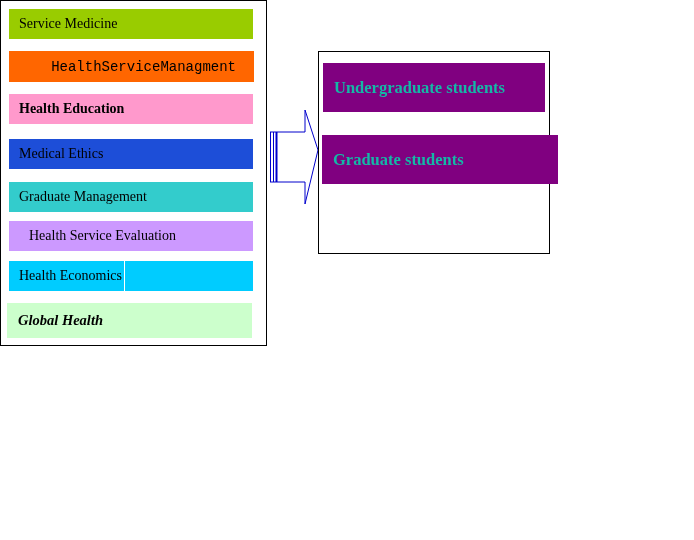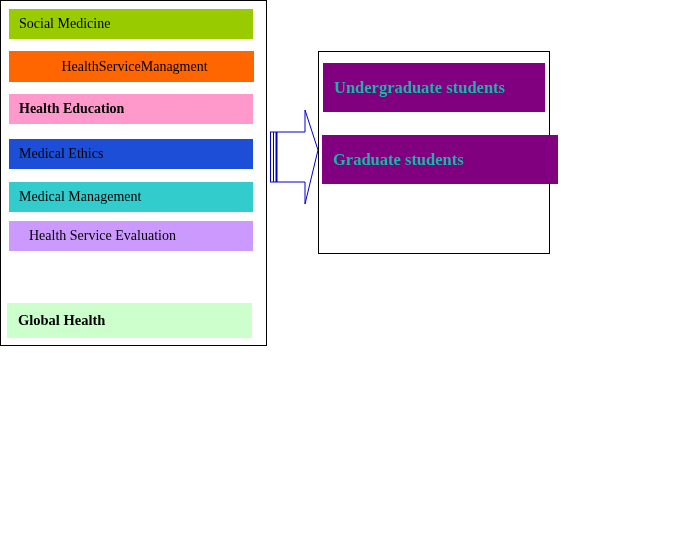--- a/index.html
+++ b/index.html
@@ -3,50 +3,54 @@
   <meta charset="utf-8">
   <style>
     html, body { margin:0; padding:0; background:#ffffff; }
     body { width:694px; height:540px; position:relative; overflow:hidden;
            font-family:"Liberation Serif", "DejaVu Serif", serif; }
     .frame { position:absolute; border:1px solid #000; background:#fff; box-sizing:border-box; }
     #left-frame { left:0; top:0; width:267px; height:346px; }
     #right-frame { left:318px; top:51px; width:232px; height:203px; }
     .bar { position:absolute; box-sizing:border-box; color:#000; font-size:14px;
            line-height:1; display:flex; align-items:center; padding-left:10px; white-space:nowrap; }
-    .justify { justify-content:center; padding-right:4px; }
-    .bold { font-weight:bold; font-size:14.5px; }
+    .justify { justify-content:flex-end; padding-right:18px;font-family:Liberation Mono, monospace; }
+    .bold { font-weight:bold; font-size:14.5px;font-style:italic; }
     .pbar { position:absolute; background:#800080; color:#14b8a6; font-weight:bold;
             font-size:16.5px; display:flex; align-items:center; padding-left:11px; box-sizing:border-box; white-space:nowrap; }
     .seam { position:absolute; top:0; bottom:0; width:1px; background:#fff; }
     svg { position:absolute; }
   </style>
 </head>
 <body>
 
 <div class="frame" id="left-frame">
   <div class="bar" style="left:8px;top:8px;width:244px;height:30px;background:#99CC00;">
-    <span>Social Medicine</span>
+    <span>Service Medicine</span>
   </div>
   <div class="bar justify" style="left:8px;top:50px;width:245px;height:31px;background:#FF6600;">
     <span>Health</span>
     <span>Service</span>
     <span>Managment</span>
   </div>
   <div class="bar" style="left:8px;top:93px;width:244px;height:30px;background:#FF99CC;font-weight:bold;">
     <span>Health Education</span>
   </div>
   <div class="bar" style="left:8px;top:138px;width:244px;height:30px;background:#1d4ed8;">
     <span>Medical Ethics</span>
   </div>
   <div class="bar" style="left:8px;top:181px;width:244px;height:30px;background:#33CCCC;">
-    <span>Medical Management</span>
+    <span>Graduate Management</span>
   </div>
   <div class="bar" style="left:8px;top:220px;width:244px;height:30px;background:#CC99FF;padding-left:20px;">
     <span>Health Service Evaluation</span>
+  </div>
+  <div class="bar" style="left:8px;top:260px;width:244px;height:30px;background:#00CCFF;">
+    <span>Health Economics</span>
+    <div class="seam" style="left:115px;"></div>
   </div>
   <div class="bar bold" style="left:6px;top:302px;width:245px;height:35px;background:#CCFFCC;padding-left:11px;">
     <span>Global Health</span>
   </div>
 </div>
 
 <svg style="left:266px;top:108px;" width="56" height="100" viewBox="0 0 56 100">
   <polyline points="14,24 39,24 39,2 52,42 39,96 39,74 14,74" fill="none" stroke="#0000CC" stroke-width="1"></polyline>
   <line x1="4.5" y1="24" x2="4.5" y2="74" stroke="#0000CC" stroke-width="1"></line>
   <line x1="7.5" y1="24" x2="7.5" y2="74" stroke="#0000CC" stroke-width="1"></line>

